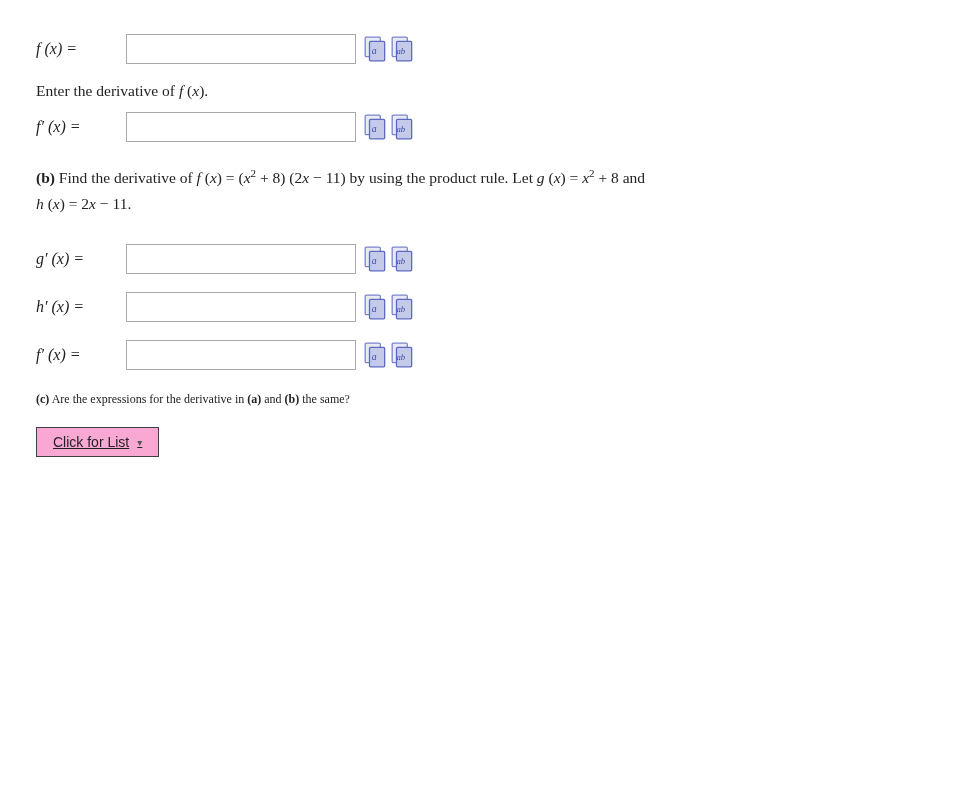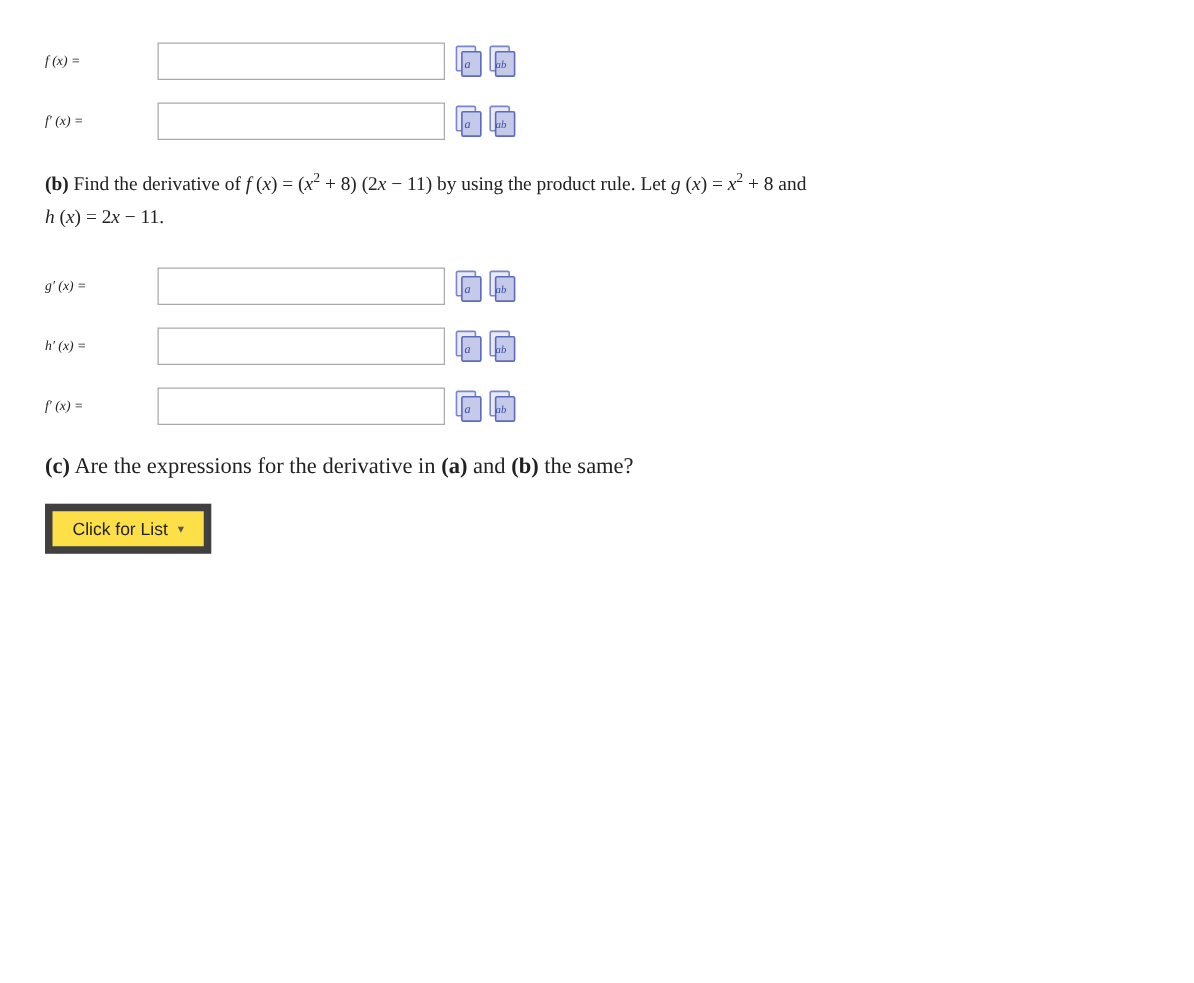--- a/index.html
+++ b/index.html
@@ -28,21 +28,21 @@
       margin-bottom: 12px;
       margin-top: 8px;
     }
     .input-row {
       display: flex;
       align-items: center;
       margin-bottom: 18px;
       margin-top: 6px;
     }
     .input-label {
-      font-size: 11px;
+      font-size: 16px;
       min-width: 90px;
       font-style: italic;
       white-space: nowrap;
     }
     .math-input {
       border: 1px solid #aaa;
       height: 30px;
       width: 230px;
       font-size: 15px;
       padding: 2px 6px;
@@ -53,34 +53,35 @@
       display: flex;
       margin-left: 8px;
       gap: 3px;
     }
     .part-b-text {
       font-size: 15.5px;
       line-height: 1.65;
       margin-bottom: 28px;
     }
     .part-c-text {
-      font-size: 18px;
+      font-size: 12px;
       margin-bottom: 20px;
       margin-top: 22px;
     }
     .click-list-btn {
-      border: 6px solid #404040;
-      background: #fde047;
+      border: 1px solid #404040;
+      background: #f9a8d4;
       padding: 6px 16px;
       font-size: 14px;
       cursor: pointer;
       display: flex;
       align-items: center;
       gap: 8px;
       color: #222;
+      text-decoration: underline;
     }
     .dropdown-arrow {
       font-size: 10px;
       color: #555;
     }
     
     .math {
       font-style: italic;
     }
     .sup {
@@ -112,20 +113,23 @@
         <text x="7" y="17" font-size="9" fill="#3949ab" font-family="serif" font-style="italic">a</text>
       </svg>
       <svg class="palette-svg" viewBox="0 0 22 24" fill="none" xmlns="http://www.w3.org/2000/svg">
         <rect x="1" y="1" width="14" height="18" rx="1" fill="#e8eaf6" stroke="#7986cb" stroke-width="1.2"></rect>
         <rect x="5" y="5" width="14" height="18" rx="1" fill="#c5cae9" stroke="#5c6bc0" stroke-width="1.2"></rect>
         <text x="5" y="17" font-size="8" fill="#3949ab" font-family="serif" font-style="italic">ab</text>
       </svg>
     </span>
   </div>
 
+  <div class="sub-label">
+    Enter the derivative of <span class="math">f</span> (<span class="math">x</span>).
+  </div>
 
   <div class="input-row">
     <span class="input-label math">
       <span class="math">f</span>′ (<span class="math">x</span>) =
     </span>
     <input class="math-input" type="text" style="">
     <span class="icon-pair">
       <svg class="palette-svg" viewBox="0 0 22 24" fill="none" xmlns="http://www.w3.org/2000/svg">
         <rect x="1" y="1" width="14" height="18" rx="1" fill="#e8eaf6" stroke="#7986cb" stroke-width="1.2"></rect>
         <rect x="5" y="5" width="14" height="18" rx="1" fill="#c5cae9" stroke="#5c6bc0" stroke-width="1.2"></rect>

